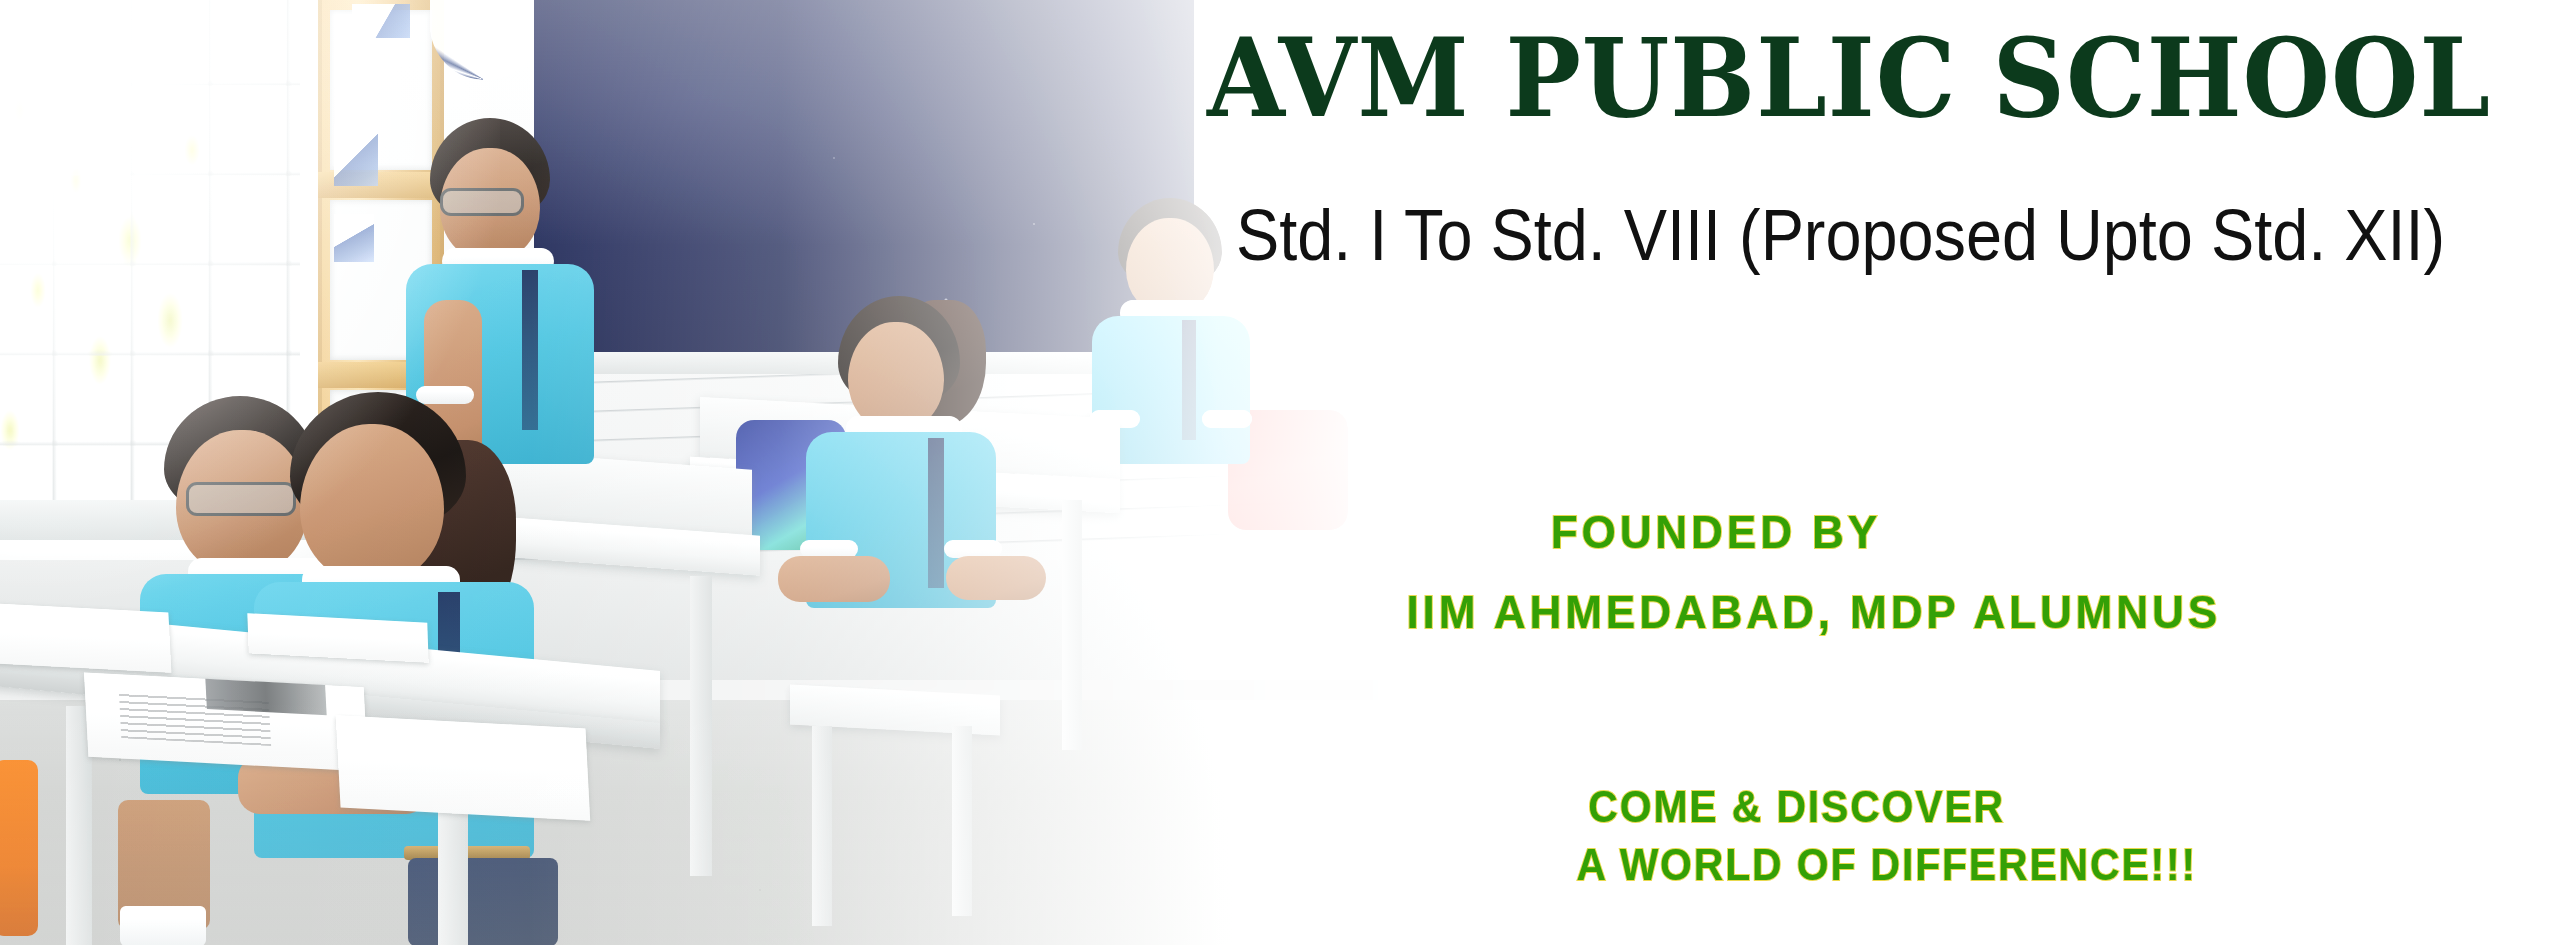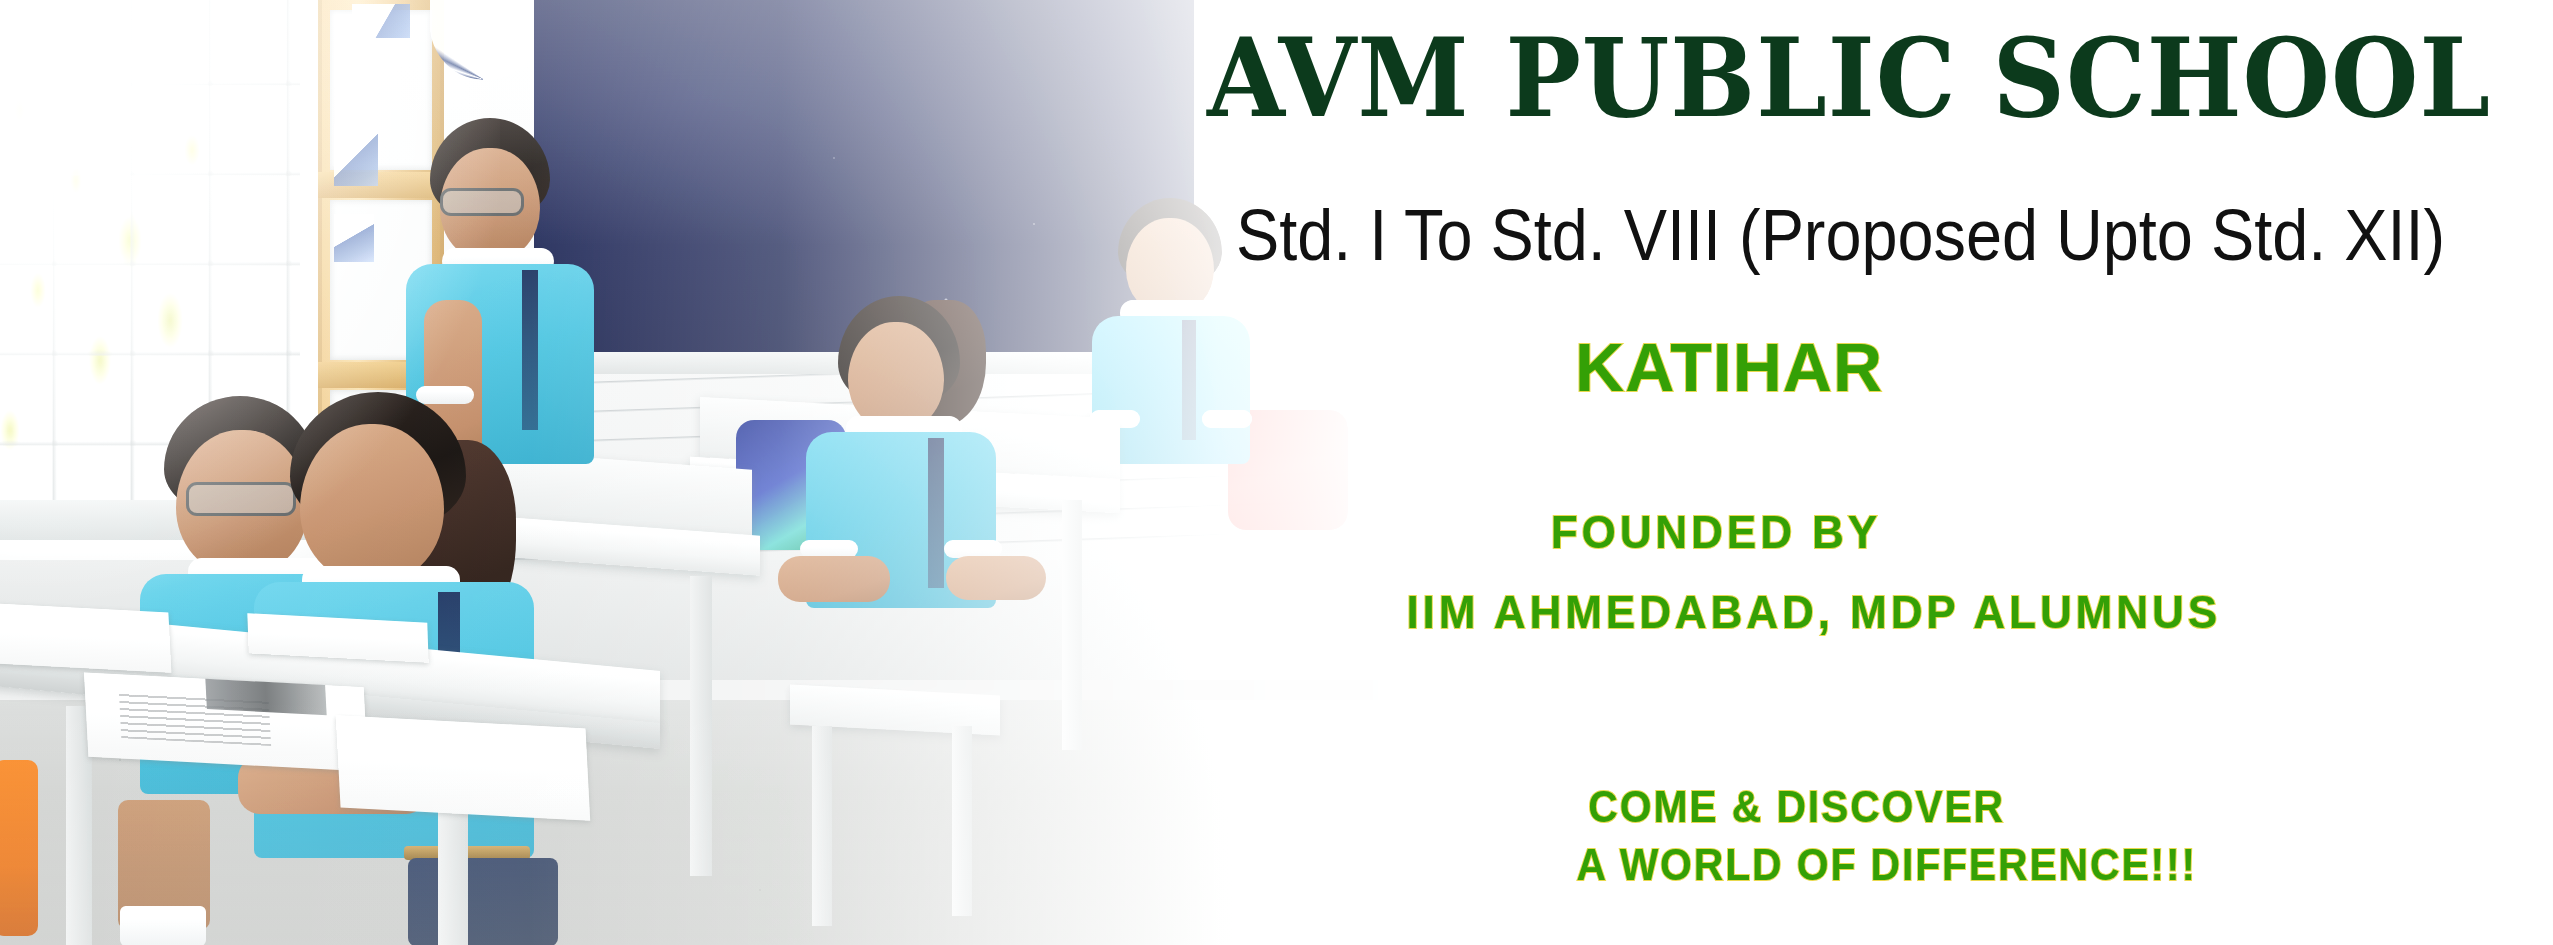--- a/index.html
+++ b/index.html
@@ -613,21 +613,20 @@
       <div class="photo-fade"></div>
     </div>
   </div>
 
   <div class="text-layer">
 
     <div class="school-name">AVM PUBLIC SCHOOL</div>
 
     <div class="std-line">Std. I To Std. VIII (Proposed Upto Std. XII)</div>
 
-    <div class="katihar">KATIHAR</div>
 
     <div class="founded-by">FOUNDED BY</div>
 
     <div class="alumnus">IIM AHMEDABAD, MDP ALUMNUS</div>
 
     <div class="tagline-1">COME &amp; DISCOVER</div>
 
     <div class="tagline-2">A WORLD OF DIFFERENCE!!!</div>
 
   </div>

